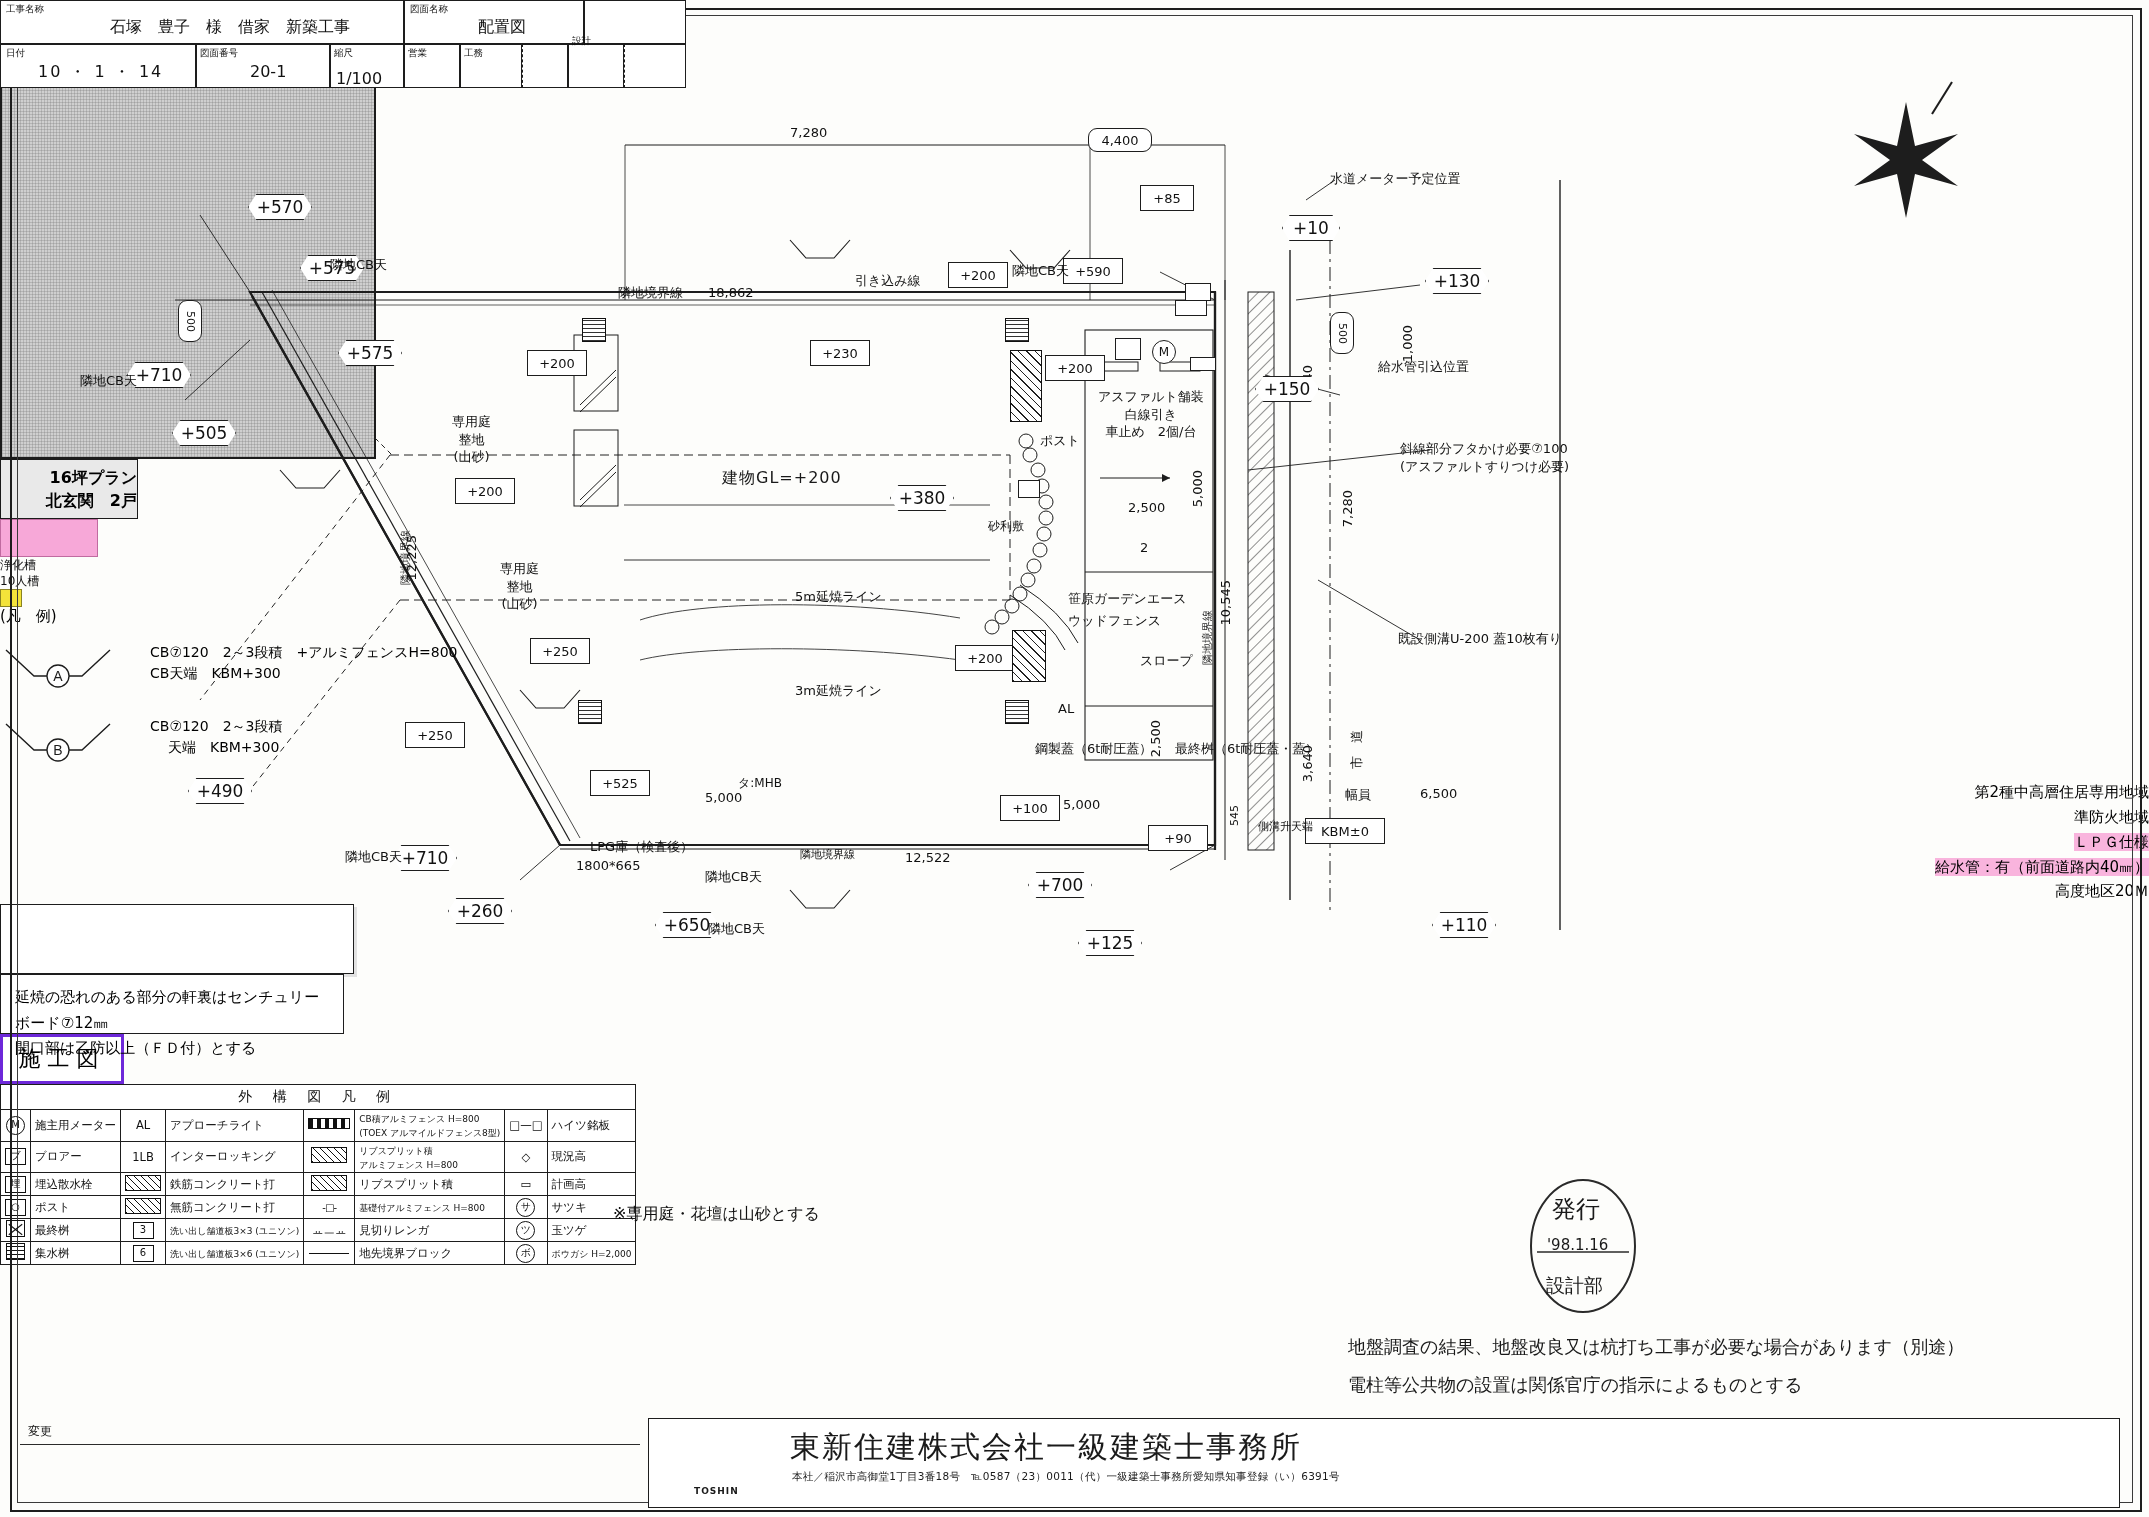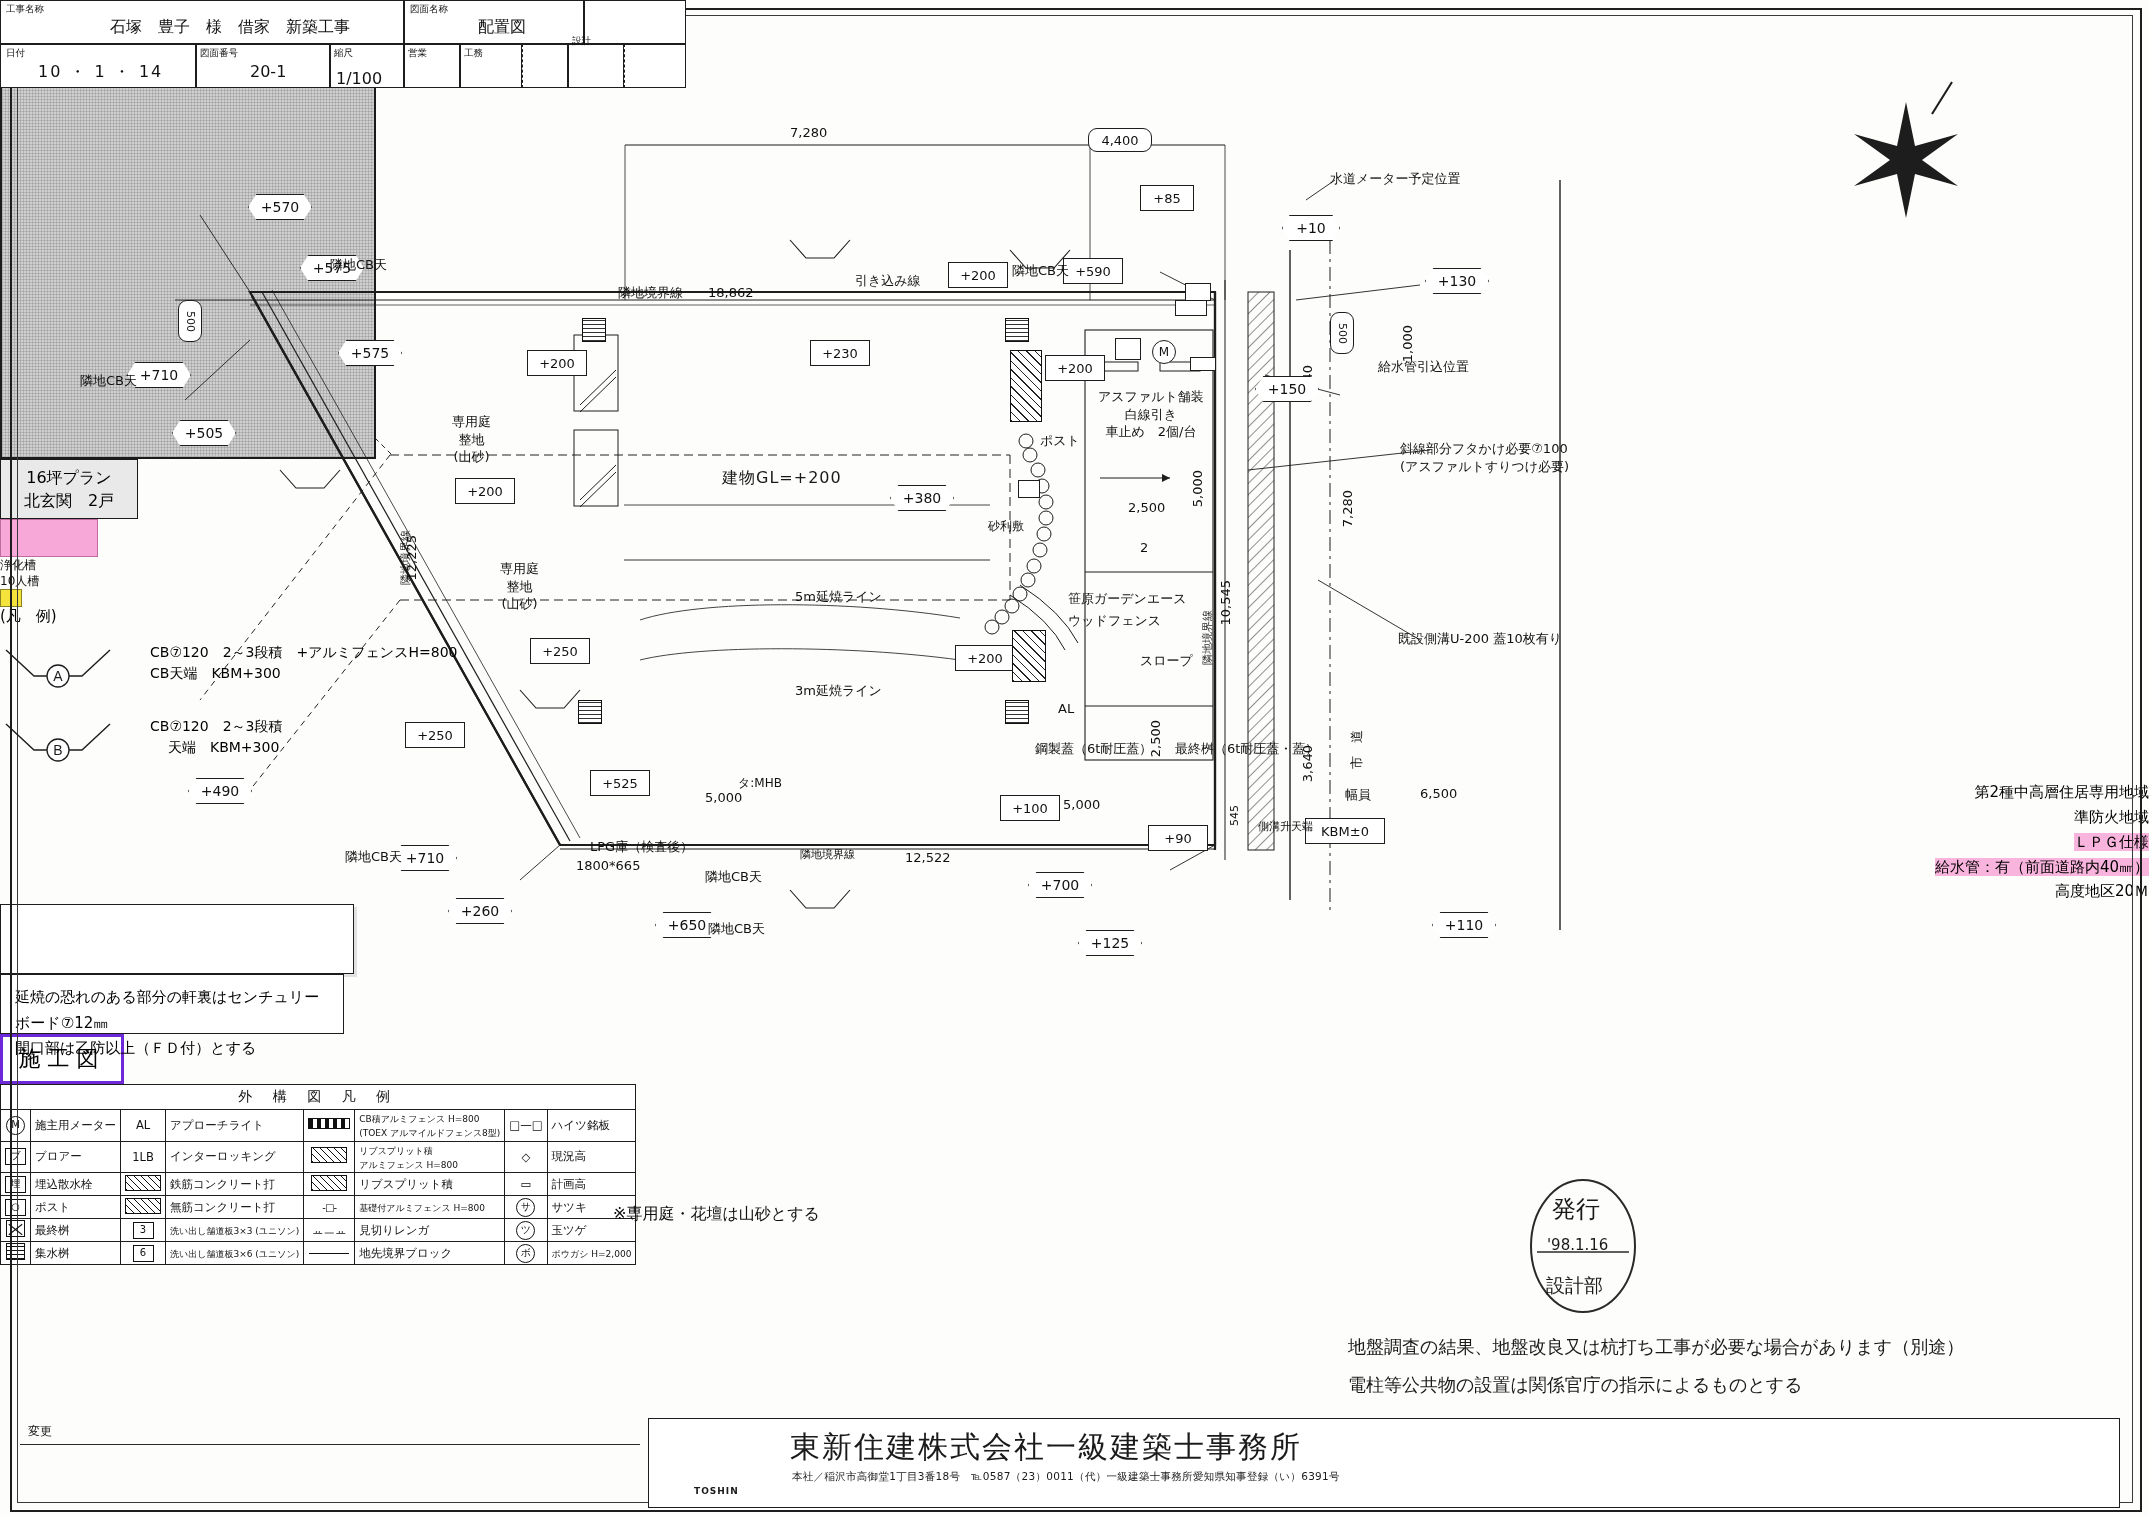--- a/index.html
+++ b/index.html
@@ -29,27 +29,27 @@
   
   #bldg{
     left:620px;top:316px;width:372px;height:385px;
     background:
       repeating-linear-gradient(0deg,rgba(120,120,120,.30) 0 1px,transparent 1px 3px),
       repeating-linear-gradient(90deg,rgba(120,120,120,.30) 0 1px,transparent 1px 3px),
       #cfcfcf;
     border:2px solid #1b1b1b;
   }
   #bldg-label{left:745px;top:394px;width:136px;height:58px;border:1px solid #1a1a1a;background:#e9e9e9;
-              display:flex;flex-direction:column;align-items:center;justify-content:center;
-              font-size:16px;line-height:1.45;}
+              display:flex;flex-direction:column;align-items:flex-end;justify-content:center;
+              font-size:16px;line-height:1.45;font-weight:bold;}
   #gl-label{left:722px;top:468px;font-size:16px;letter-spacing:1px;}
   .diamond{
     position:absolute;border:1px solid #1d1d1d;background:#fff;
     display:flex;align-items:center;justify-content:center;
-    font-size:14px;color:#111;
+    font-size:17px;color:#111;
     clip-path:polygon(0% 50%,13% 0%,87% 0%,100% 50%,87% 100%,13% 100%);
   }
   .planbox{
     position:absolute;border:1px solid #1d1d1d;background:#fff;
     display:flex;align-items:center;justify-content:center;font-size:13px;color:#111;
   }
   .rndbox{
     position:absolute;border:1px solid #1d1d1d;border-radius:9px;background:#fff;
     display:flex;align-items:center;justify-content:center;font-size:13px;color:#111;
   }

